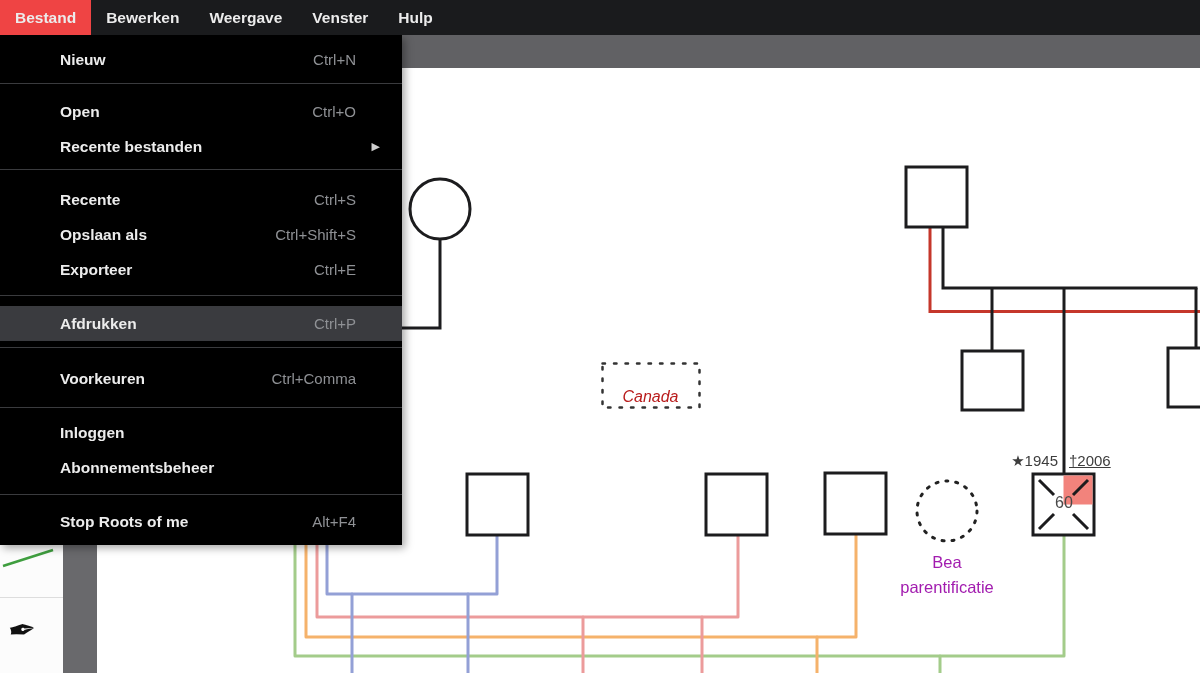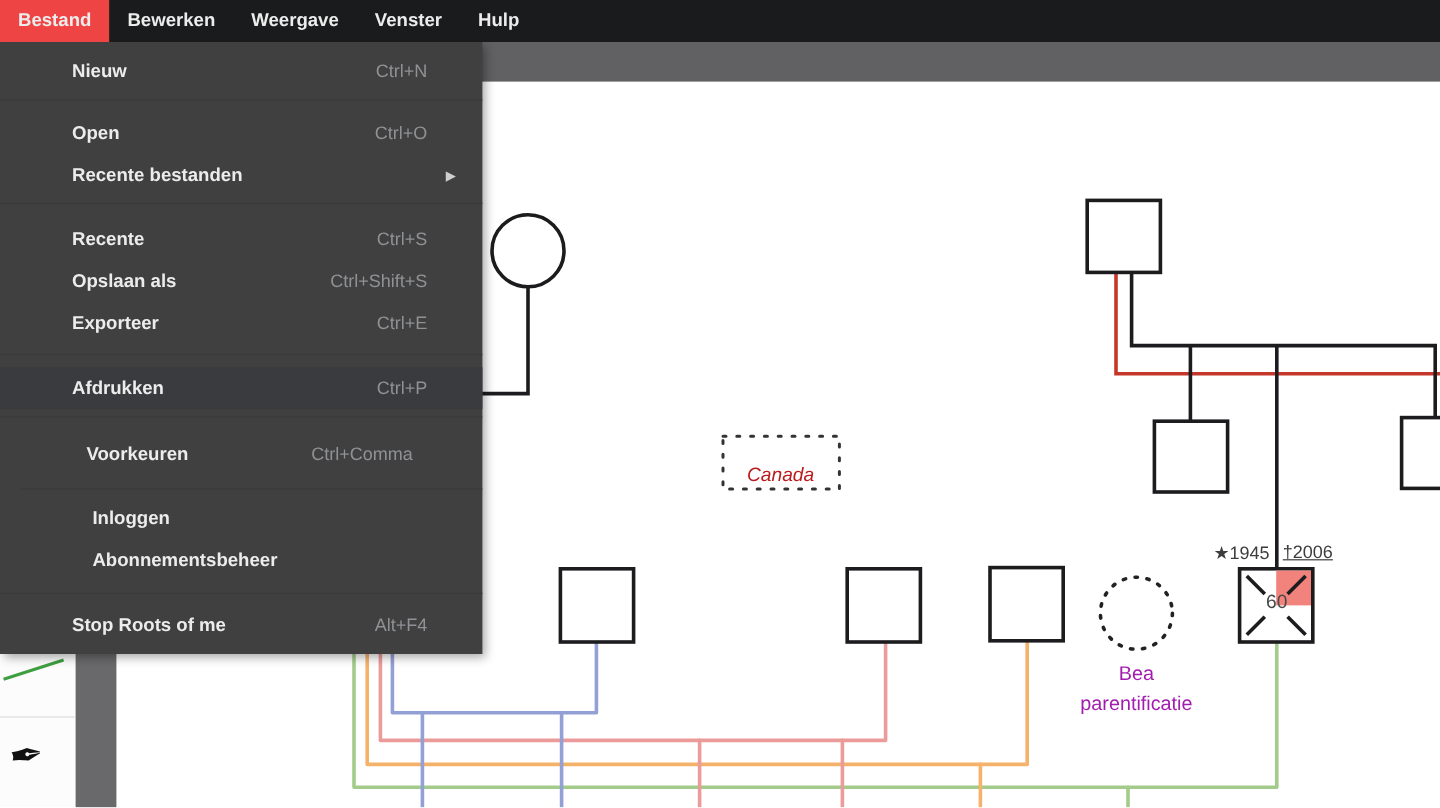--- a/index.html
+++ b/index.html
@@ -27,26 +27,26 @@
   .age{left:1047px;top:494px;width:34px;text-align:center;font-size:16px;color:#4a4a4a;}
 
   
   .menubar{position:absolute;left:0;top:0;width:1200px;height:35px;background:#1a1b1d;
            display:flex;align-items:stretch;z-index:20;color:#ececec;font-size:15.5px;
            font-weight:600;}
   .mb-item{padding:0 15px;line-height:35px;cursor:default;}
   .mb-item.active{background:#ef4444;}
 
   
-  .dropdown{position:absolute;left:0;top:35px;width:402px;height:510px;background:#404040;
+  .dropdown{position:absolute;left:0;top:35px;width:402px;height:510px;background:#000000;
             z-index:19;box-shadow:3px 3px 8px rgba(0,0,0,.35);display:flex;flex-direction:column;}
   .grp{border-top:1px solid #3a3b3e;}
   .grp:first-child{border-top:none;}
   .g1{padding:7px 0 6px;}  .g2{padding:10px 0 5px;} .g3{padding:12px 0 8px;}
-  .g4{padding:10px 0 6px;} .g5{padding:13px 12px 11px;} .g6{padding:7px 0 9px;margin-left:17px;}
+  .g4{padding:10px 0 6px;} .g5{padding:13px 0 11px;} .g6{padding:7px 0 9px;}
   .g7{padding:9px 0 9px;}
   .mrow{height:35px;display:flex;align-items:center;padding:0 46px 0 60px;}
   .mrow.hl{background:#3a3b3f;}
   .ml{flex:1;color:#ececec;font-size:15.5px;font-weight:600;}
   .ms{color:#8f9195;font-size:15px;}
   .arrow{color:#cfcfcf;font-size:11px;margin-right:-24px;}
 </style>
 </head>
 <body>
 

